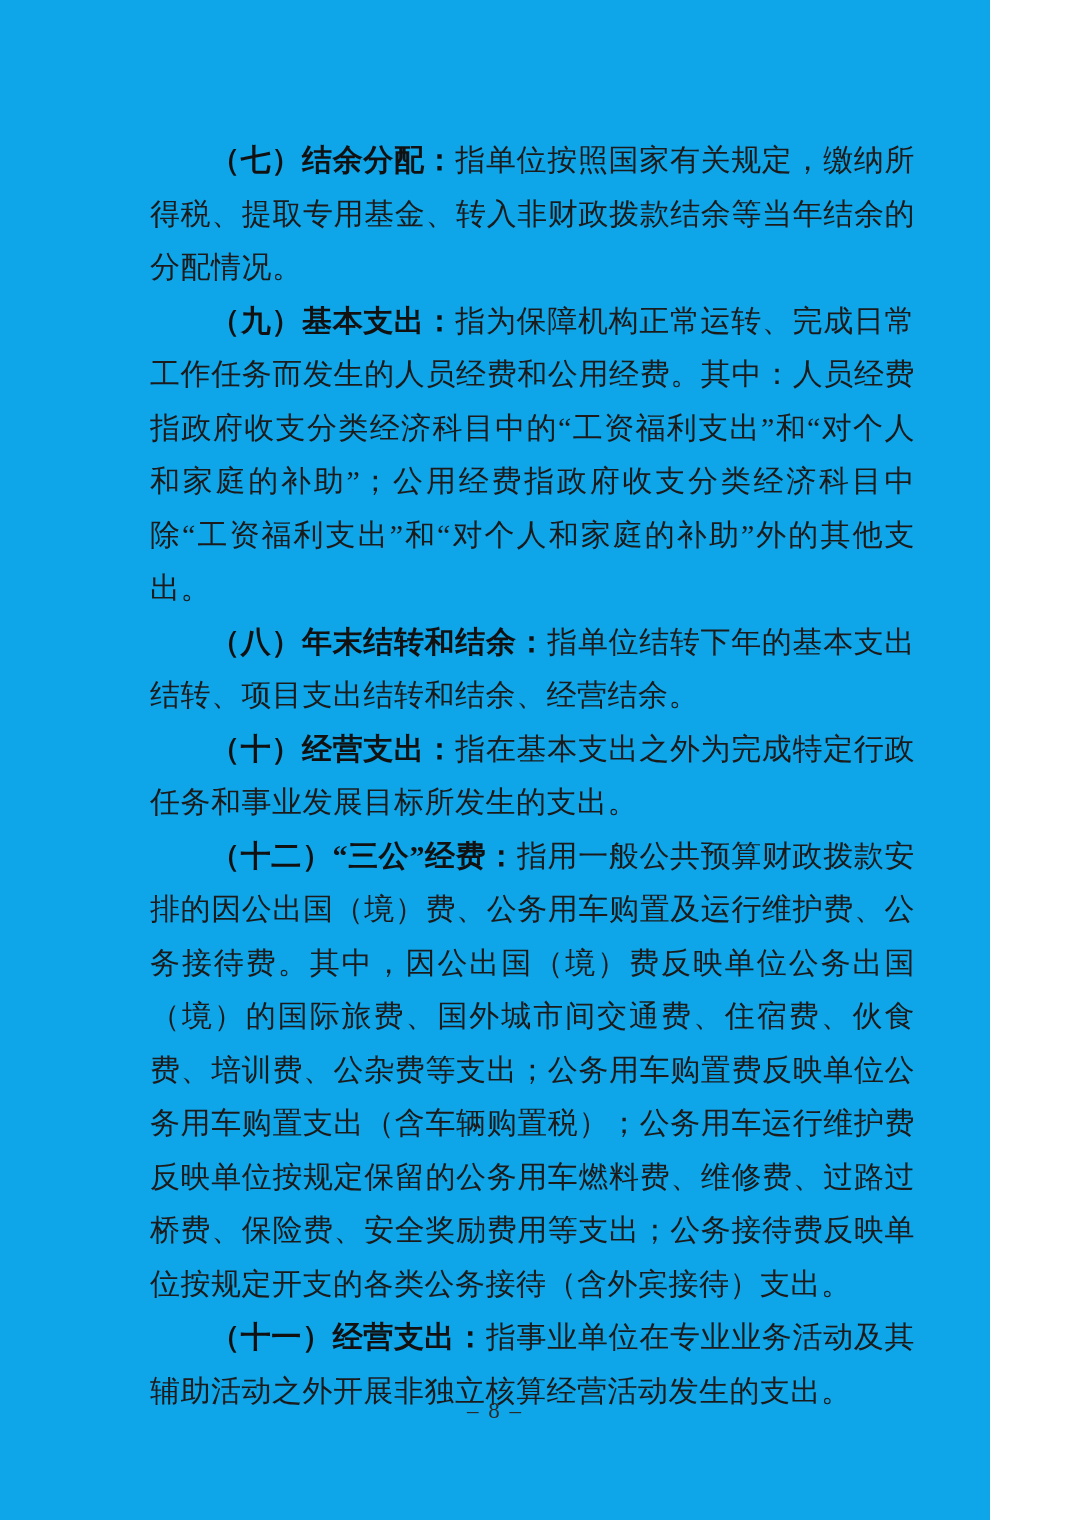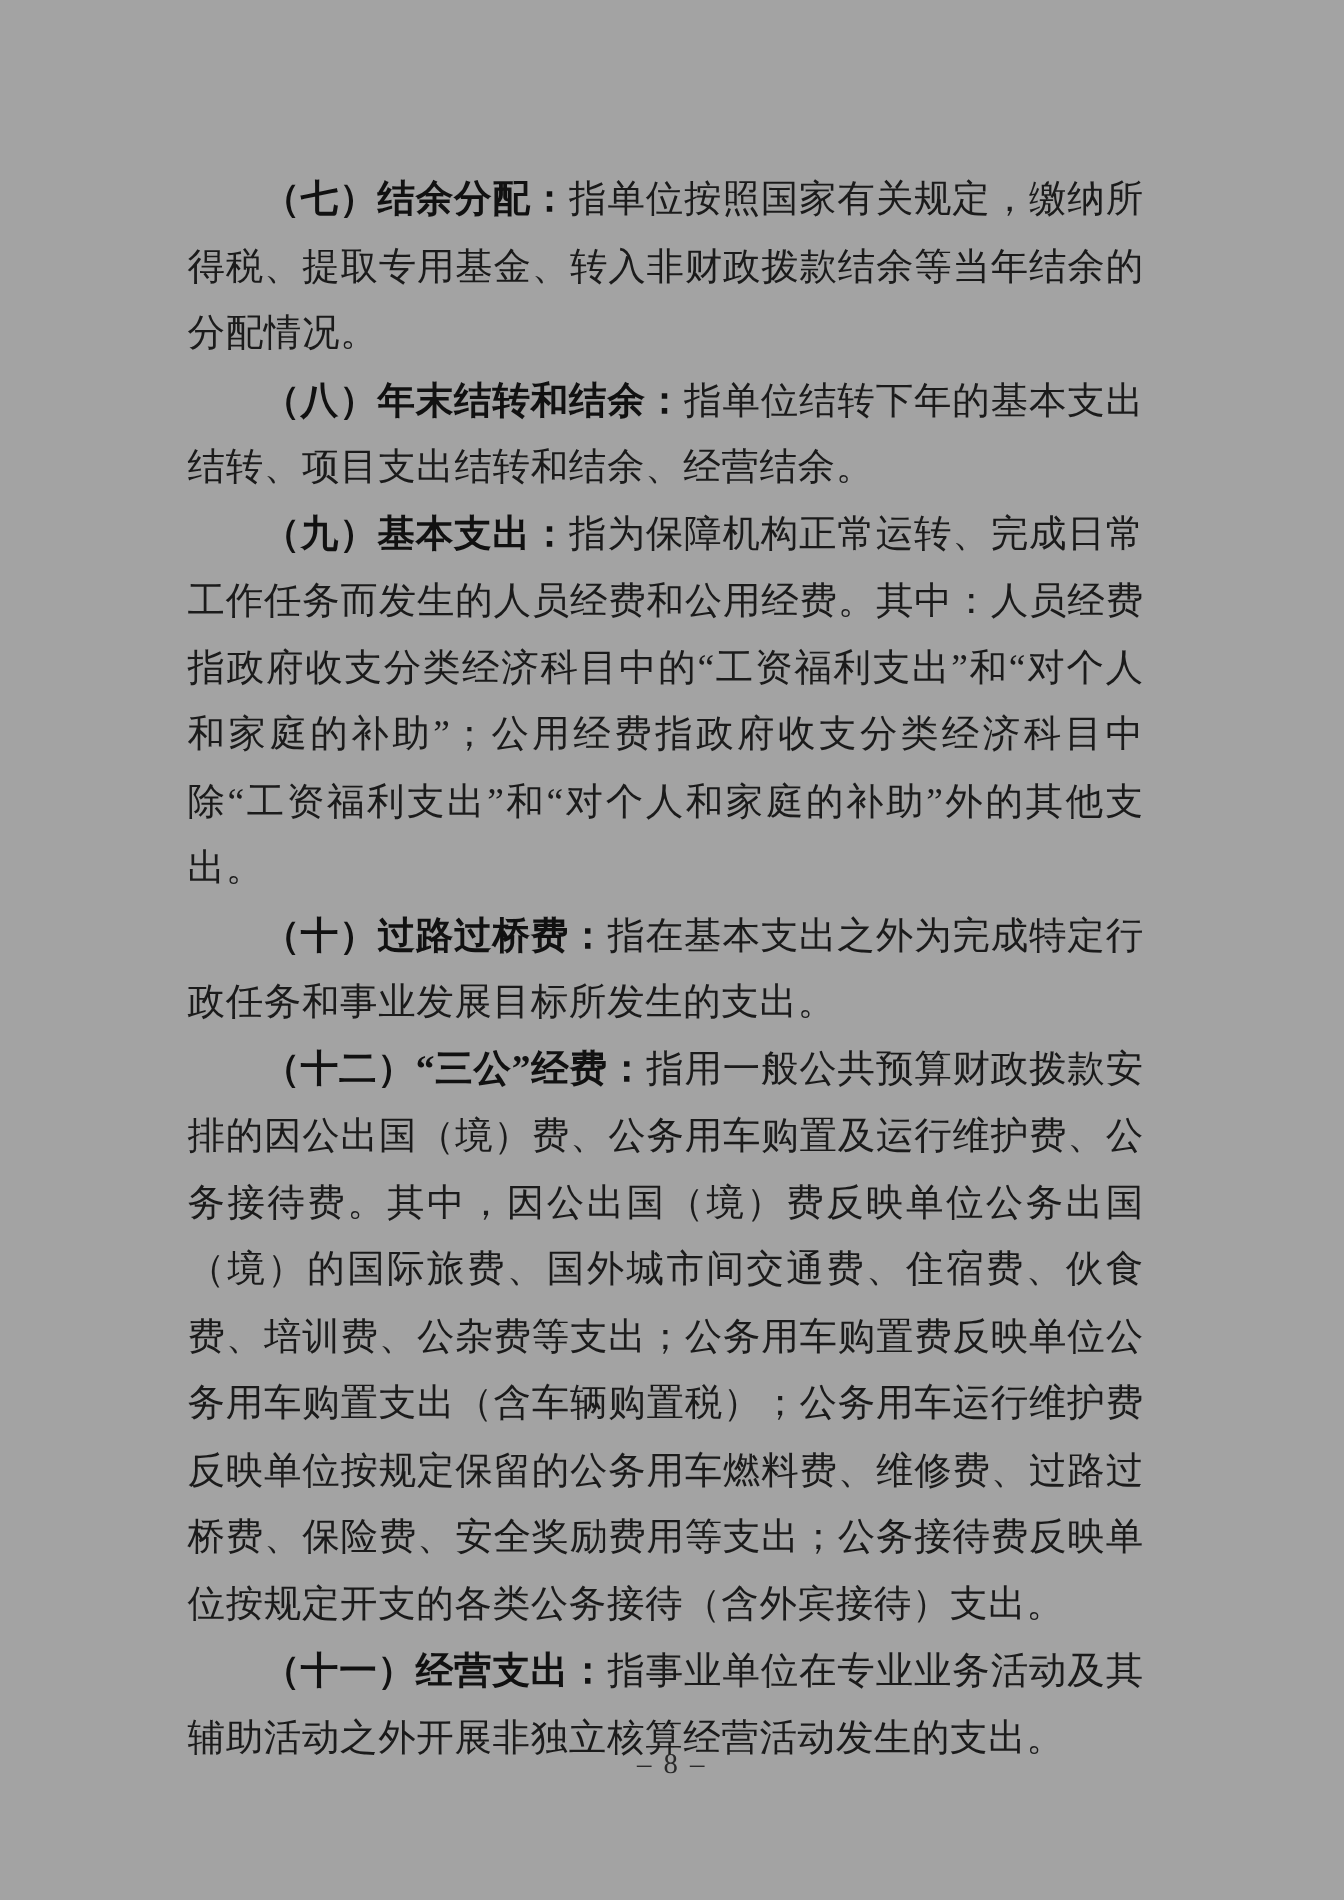--- a/index.html
+++ b/index.html
@@ -2,23 +2,23 @@
 <html><head>
 <meta charset="utf-8">
 <style>
   html, body {
     margin: 0;
     padding: 0;
     background: #ffffff;
   }
   .page {
     position: relative;
-    width: 1075px;
+    width: 990px;
     height: 1520px;
-    background: #a3a3a3;
+    background: #0ea5e9;
     overflow: hidden;
     font-family: "Liberation Serif", serif;
   }
   .content {
     position: absolute;
     left: 150px;
     top: 133px;
     width: 765px;
   }
   .para {
@@ -48,25 +48,25 @@
   }
 </style>
 </head>
 <body>
 
 <div class="page">
   <div class="content">
 
     <p class="para"><span class="head">（七）结余分配：</span><span class="body">指单位按照国家有关规定，缴纳所得税、提取专用基金、转入非财政拨款结余等当年结余的分配情况。</span></p>
 
+    <p class="para"><span class="head">（九）基本支出：</span><span class="body">指为保障机构正常运转、完成日常工作任务而发生的人员经费和公用经费。其中：人员经费指政府收支分类经济科目中的“工资福利支出”和“对个人和家庭的补助”；公用经费指政府收支分类经济科目中除“工资福利支出”和“对个人和家庭的补助”外的其他支出。</span></p>
+
     <p class="para"><span class="head">（八）年末结转和结余：</span><span class="body">指单位结转下年的基本支出结转、项目支出结转和结余、经营结余。</span></p>
 
-    <p class="para"><span class="head">（九）基本支出：</span><span class="body">指为保障机构正常运转、完成日常工作任务而发生的人员经费和公用经费。其中：人员经费指政府收支分类经济科目中的“工资福利支出”和“对个人和家庭的补助”；公用经费指政府收支分类经济科目中除“工资福利支出”和“对个人和家庭的补助”外的其他支出。</span></p>
-
-    <p class="para"><span class="head">（十）过路过桥费：</span><span class="body">指在基本支出之外为完成特定行政任务和事业发展目标所发生的支出。</span></p>
+    <p class="para"><span class="head">（十）经营支出：</span><span class="body">指在基本支出之外为完成特定行政任务和事业发展目标所发生的支出。</span></p>
 
     <p class="para"><span class="head">（十二）“三公”经费：</span><span class="body">指用一般公共预算财政拨款安排的因公出国（境）费、公务用车购置及运行维护费、公务接待费。其中，因公出国（境）费反映单位公务出国（境）的国际旅费、国外城市间交通费、住宿费、伙食费、培训费、公杂费等支出；公务用车购置费反映单位公务用车购置支出（含车辆购置税）；公务用车运行维护费反映单位按规定保留的公务用车燃料费、维修费、过路过桥费、保险费、安全奖励费用等支出；公务接待费反映单位按规定开支的各类公务接待（含外宾接待）支出。</span></p>
 
     <p class="para"><span class="head">（十一）经营支出：</span><span class="body">指事业单位在专业业务活动及其辅助活动之外开展非独立核算经营活动发生的支出。</span></p>
 
   </div>
 
   <div class="footer">
     <span>– 8 –</span>
   </div>

